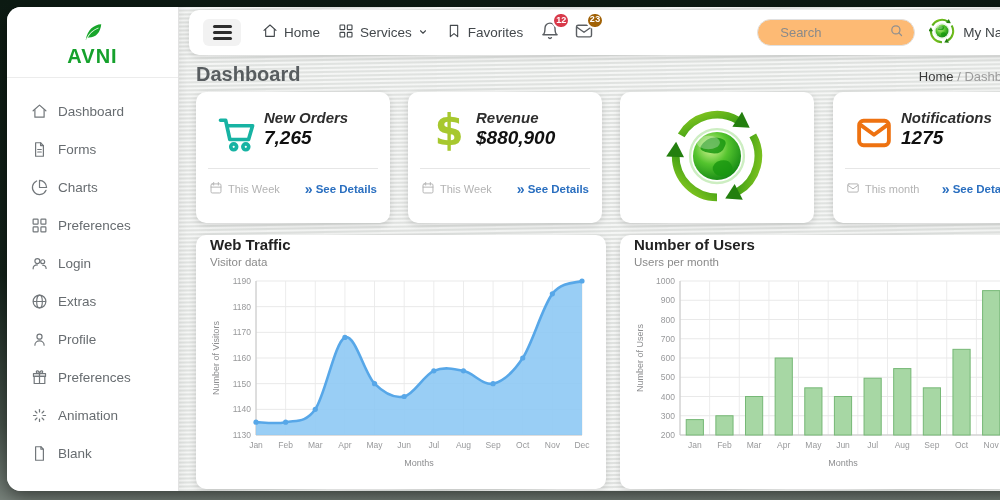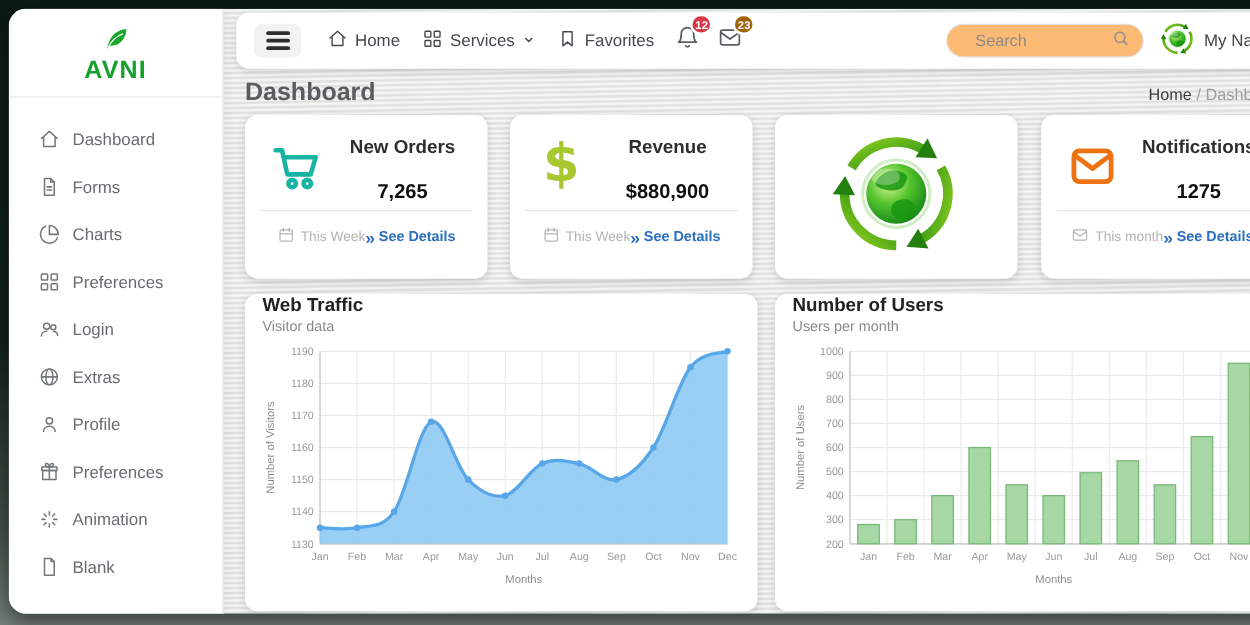--- a/index.html
+++ b/index.html
@@ -26,43 +26,43 @@
     box-shadow:0 2px 6px rgba(0,0,0,.12);display:flex;align-items:center;padding:0 14px;box-sizing:border-box;}
   .hamburger{width:38px;height:27px;background:#f2f2f2;border-radius:6px;display:flex;flex-direction:column;
     justify-content:center;gap:3.5px;align-items:center;cursor:pointer;flex:0 0 auto;}
   .hamburger span{display:block;width:19px;height:2.4px;background:#2d2d2d;border-radius:2px;}
   .tnav{display:flex;align-items:center;margin-left:12px;}
   .tnav-item{display:flex;align-items:center;gap:6px;color:#43484c;font-size:13.5px;padding:6px 9px;cursor:pointer;white-space:nowrap;}
   .icon-btn{position:relative;margin-left:8px;color:#5a5e62;cursor:pointer;flex:0 0 auto;}
   .badge{position:absolute;top:-9px;right:-10px;min-width:17px;height:17px;border-radius:9px;color:#fff;
     font-size:9px;font-weight:700;display:flex;align-items:center;justify-content:center;
     border:2px solid #fff;box-sizing:border-box;padding:0 2px;}
-  .badge.red{background:#d8394a;} .badge.blue{background:#a16207;}
+  .badge.red{background:#d8394a;} .badge.blue{background:#a16207;font-family:Liberation Mono, monospace;}
   .search{margin-left:auto;display:flex;align-items:center;width:158px;height:27px;border:1px solid #e0e0e0;
     border-radius:14px;padding:0 10px 0 20px;box-sizing:border-box;color:#8f8f8f;background:#fdba74;flex:0 0 auto;}
   .search input{border:none;outline:none;flex:1;font-size:13px;color:#555;background:transparent;min-width:0;
     font-family:"Liberation Sans",sans-serif;}
   .search input::placeholder{color:#8a8a8a;}
   .user{display:flex;align-items:center;gap:8px;margin-left:14px;white-space:nowrap;font-size:13.5px;color:#3f4447;cursor:pointer;}
   
   .page-head{position:absolute;left:189px;top:56px;width:832px;display:flex;align-items:baseline;justify-content:space-between;}
   .page-title{font-size:20px;font-weight:700;color:#585d60;}
   .breadcrumb{font-size:13px;color:#9b9b9b;}
   .breadcrumb .bc-home{color:#3a3a3a;}
   
   .card{position:absolute;top:85px;width:194px;height:131px;background:#fff;border-radius:10px;
     box-shadow:0 2px 7px rgba(0,0,0,.14);box-sizing:border-box;}
   .c0{left:189px;} .c1{left:401px;} .c2{left:613px;} .c3{left:826px;}
   .card-main{display:flex;align-items:flex-start;padding:17px 10px 0 14px;height:72px;box-sizing:border-box;}
   .card-iconbox{width:54px;display:flex;justify-content:center;padding-top:3px;}
-  .card-text{flex:1;text-align:center;overflow:hidden;}
+  .card-text{flex:1;overflow:hidden;font-style:italic;}
   .card-title{font-size:15px;font-weight:600;color:#2e2e2e;white-space:nowrap;}
-  .card-value{font-size:16px;font-weight:800;color:#101010;margin-top:19px;white-space:nowrap;}
+  .card-value{font-size:19px;font-weight:800;color:#101010;margin-top:1px;white-space:nowrap;}
   .divider{border-top:1px solid #e6e6e6;margin:4px 12px 0;}
-  .card-foot{display:flex;justify-content:center;align-items:center;padding:12px 13px 0;}
+  .card-foot{display:flex;justify-content:space-between;align-items:center;padding:12px 13px 0;}
   .period{display:flex;align-items:center;gap:5px;color:#b3b3b3;font-size:11px;}
   .see-details{color:#2a6fc0;font-size:11.5px;font-weight:700;display:flex;align-items:center;gap:4px;cursor:pointer;}
   .see-details .chev{font-size:14px;line-height:1;letter-spacing:-1px;}
   .dollar{font-size:42px;font-weight:800;color:#a7c82e;line-height:.9;font-family:"DejaVu Sans",sans-serif;}
   .img-card{display:flex;align-items:center;justify-content:center;}
   
   .chart-card{position:absolute;top:228px;width:410px;height:254px;background:#fff;border-radius:10px;
     box-shadow:0 2px 7px rgba(0,0,0,.14);padding:1px 14px;box-sizing:border-box;}
   .cc0{left:189px;} .cc1{left:613px;}
   .chart-title{font-size:15px;font-weight:700;color:#222;}

